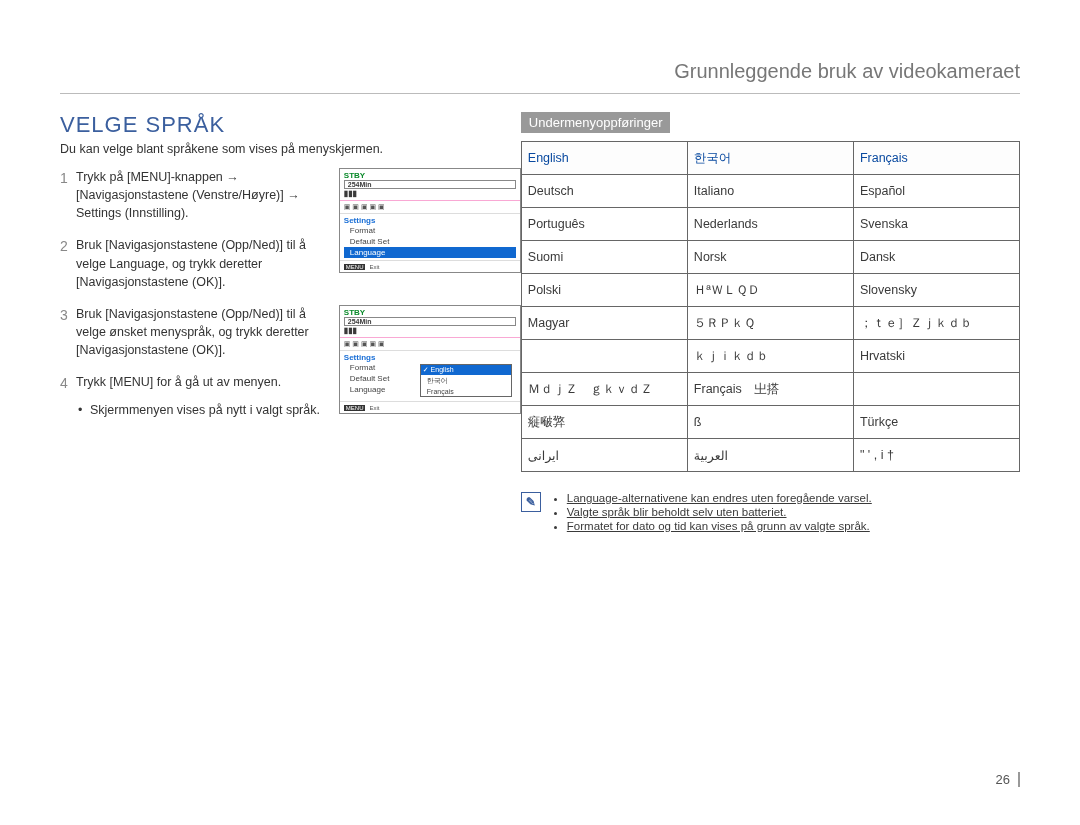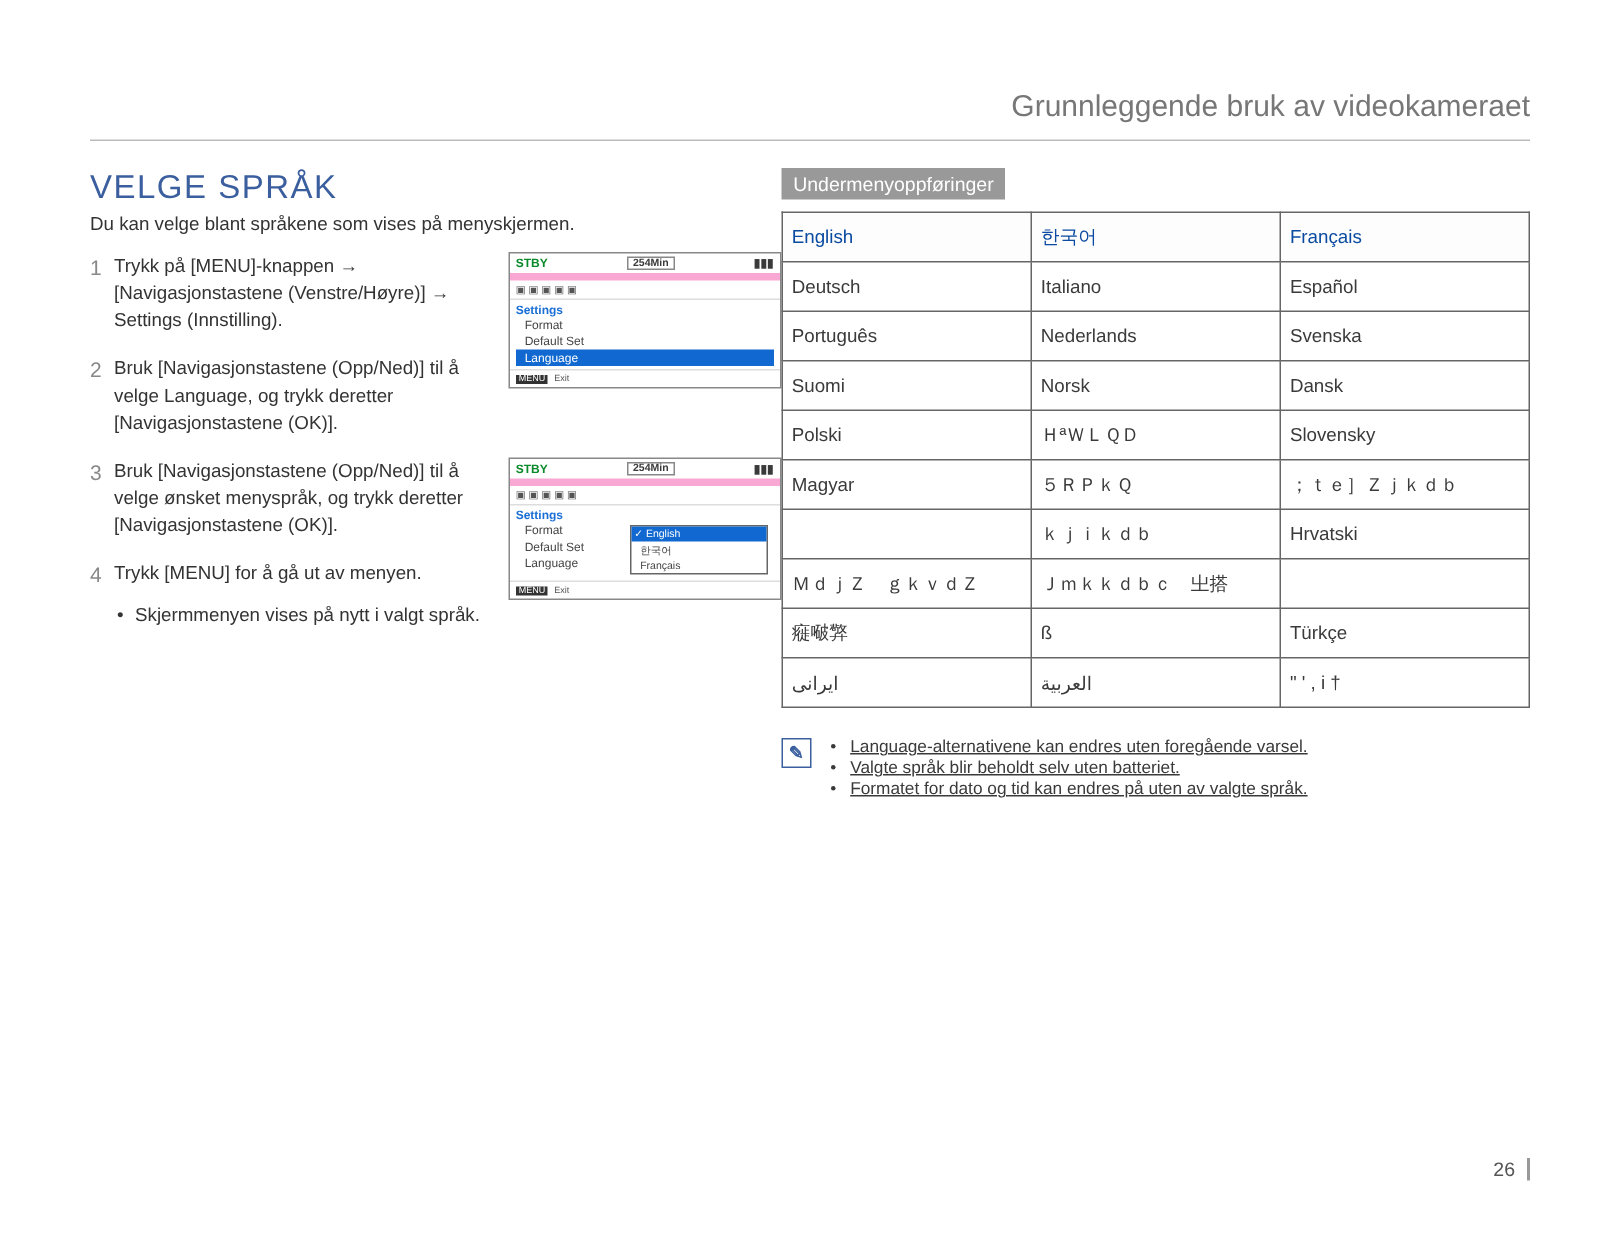--- a/index.html
+++ b/index.html
@@ -125,22 +125,23 @@
     font-size: 8px;
     background: #fff;
     margin-left: 10px;
     margin-bottom: 10px;
     float: right;
   }
   .osd-top {
     display: flex;
     justify-content: space-between;
     padding: 2px 4px;
-    border-bottom: 5px solid #f9a8d4;
+    border-bottom: 1px solid #f9a8d4;
     font-weight: bold;
+    flex-direction: column;
   }
   .osd-top .stby { color: #0a8a2a; }
   .osd-top .time { border: 1px solid #888; padding: 0 3px; font-size: 7px;}
   .osd-icons { display: flex; gap: 6px; padding: 2px 4px; border-bottom: 1px solid #ddd; font-size: 7px; color: #555;}
   .osd-list { padding: 2px 4px; }
   .settings-label { color: #1a6fd6; font-weight: bold; }
   .osd-item { padding: 1px 0 1px 6px; color: #444;}
   .osd-item.sel { background: #1068d0; color: #fff; }
   .osd-exit { font-size: 7px; padding: 2px 4px; border-top: 1px solid #ddd; color: #555;}
   .osd-exit span { background:#333; color:#fff; font-size:6px; padding:0 2px; margin-right:2px; }
@@ -263,41 +264,41 @@
               <td>５ＲＰｋＱ</td>
               <td>；ｔｅ］Ｚｊｋｄｂ</td>
             </tr>
             <tr>
               <td></td>
               <td>ｋｊｉｋｄｂ</td>
               <td>Hrvatski</td>
             </tr>
             <tr>
               <td>ＭｄｊＺ　ｇｋｖｄＺ</td>
-              <td>Ｊｍｋｋｄｂｃ　㞢搭</td>
+              <td>Français　㞢搭</td>
               <td></td>
             </tr>
             <tr>
               <td>㿅㗞㢣</td>
               <td>ß</td>
               <td>Türkçe</td>
             </tr>
             <tr>
               <td>ایرانی</td>
               <td>العربية</td>
               <td>" ' , i †</td>
             </tr>
           </tbody>
     </table>
 
     <div class="notes">
       <div class="note-icon">✎</div>
       <ul>
         <li>Language-alternativene kan endres uten foregående varsel.</li>
         <li>Valgte språk blir beholdt selv uten batteriet.</li>
-        <li>Formatet for dato og tid kan endres på uten av valgte språk.</li>
+        <li>Formatet for dato og tid kan vises på grunn av valgte språk.</li>
       </ul>
     </div>
   </div>
 </div>
 
 <div class="pnum">26</div>
 </div>
 
 </body></html>

